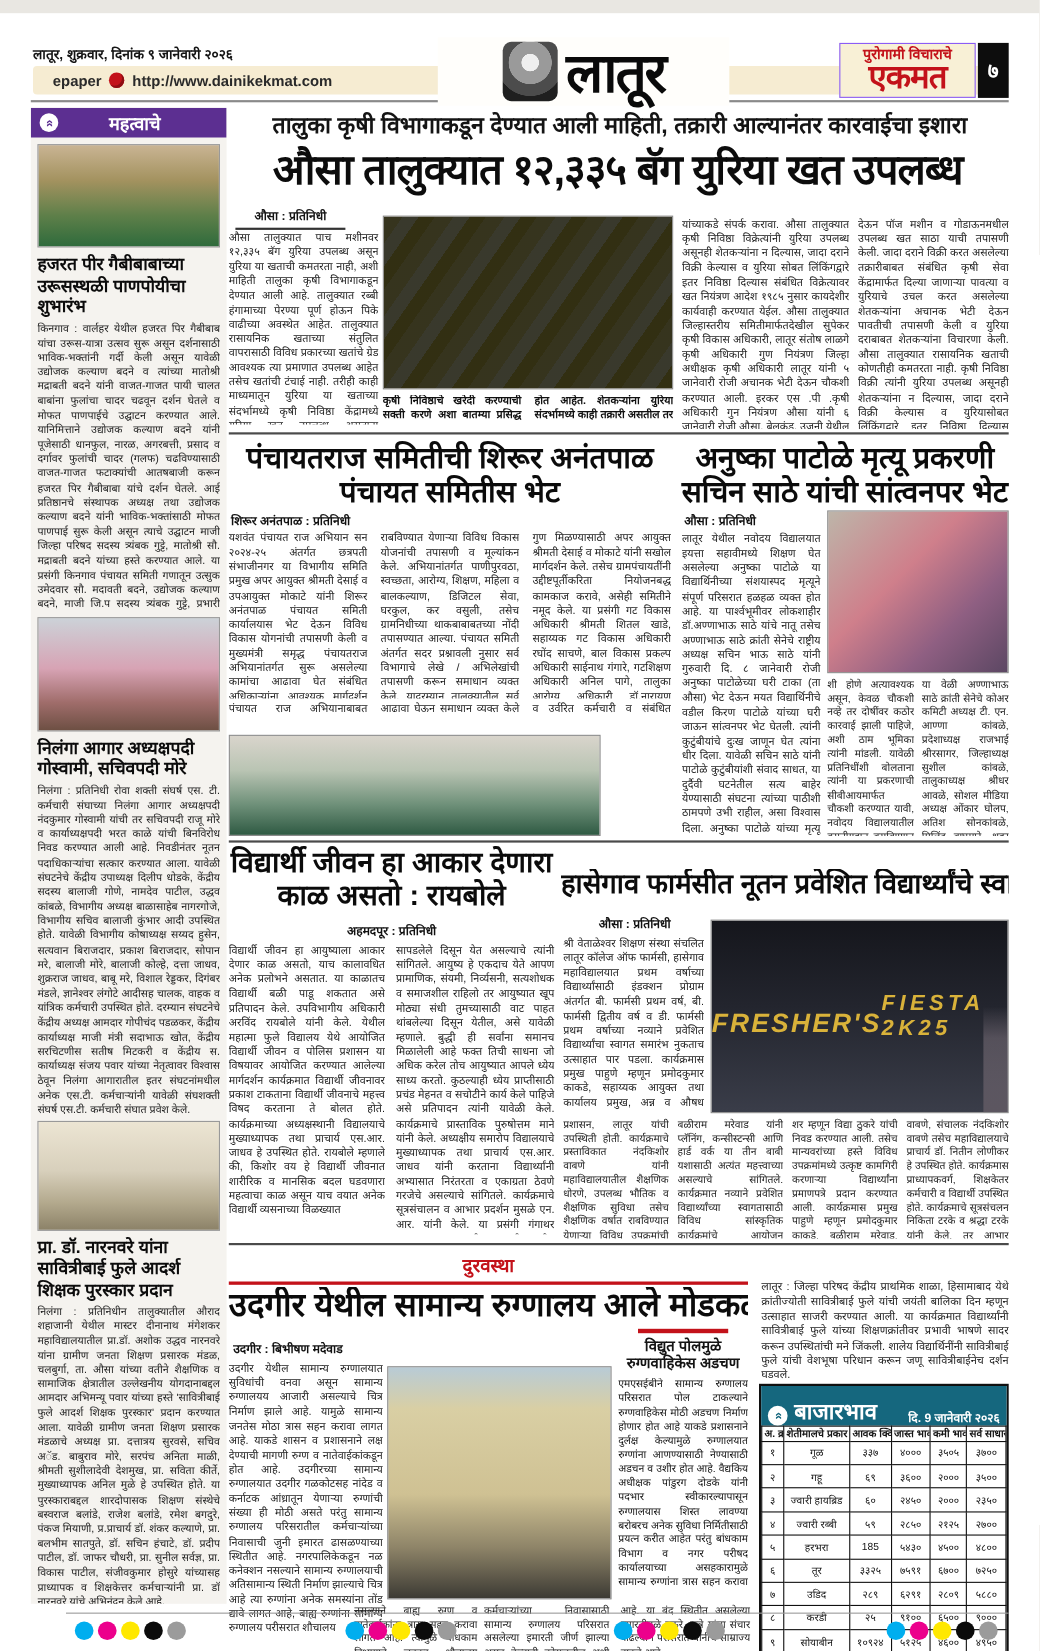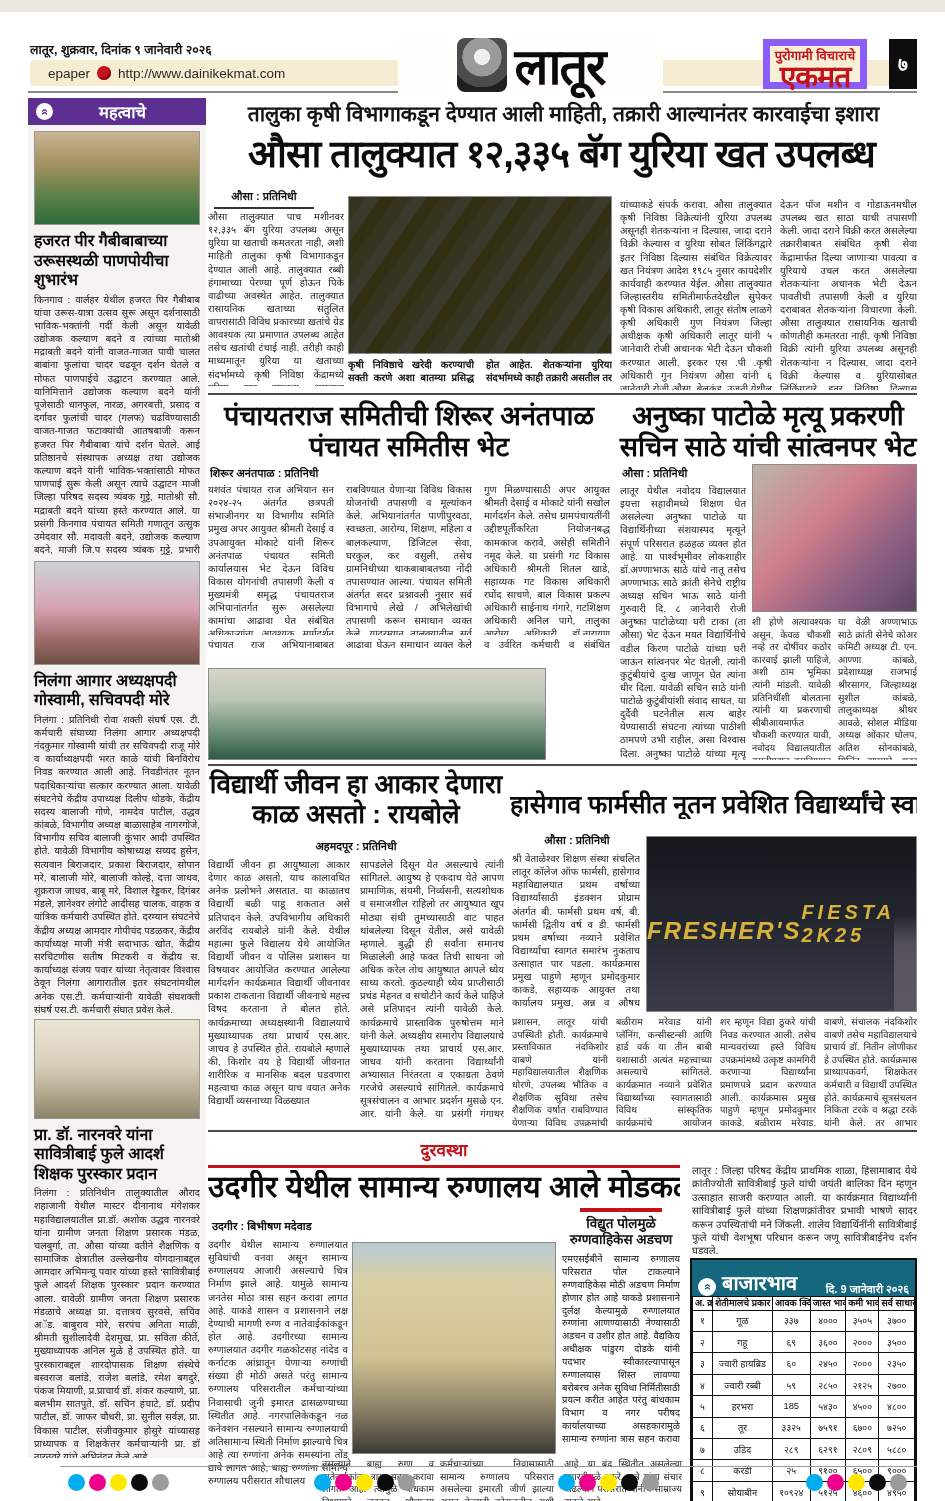--- a/index.html
+++ b/index.html
@@ -8,29 +8,29 @@
   .abs{position:absolute;}
   .hl{font-weight:800;color:#0c0c0c;}
   .col{position:absolute;font-size:9.8px;line-height:1.34;text-align:justify;color:#1c1c1c;overflow:hidden;}
   .byline{position:absolute;font-size:11px;font-weight:700;color:#111;}
   .rule{position:absolute;background:#4a4a4a;height:2px;}
   .photo{position:absolute;border:1px solid #8b8b8b;box-sizing:border-box;}
   
   .dateline{left:30px;top:29px;font-size:12.5px;font-weight:700;}
   .cream-band{left:30px;top:48px;width:887px;height:26px;background:#f6ecd2;border-radius:4px 14px 14px 4px;}
   .epaper{left:32px;top:48px;width:300px;height:26px;display:flex;align-items:center;gap:7px;
-          padding-left:16px;font-size:13.5px;font-weight:400;color:#2a2a2a;}
+          padding-left:16px;font-size:13.5px;font-weight:700;color:#2a2a2a;}
   .epaper-ico{width:14px;height:14px;border-radius:50%;background:#c3121a;display:inline-block;
               box-shadow:inset -2px -2px 0 #8e0d13;}
   .header-rule{left:28px;top:79px;width:889px;height:2px;background:#8a8a8a;}
   .masthead{left:398px;top:22px;width:265px;height:62px;background:#fffefb;display:flex;align-items:center;justify-content:center;gap:8px;}
   .emblem{width:50px;height:54px;border-radius:8px;background:
           radial-gradient(circle at 50% 35%,#efefef 0 18%,#9a9a9a 19% 45%,#4c4c4c 46% 70%,#1f1f1f 71% 100%);}
   .masthead-title{font-size:50px;font-weight:800;letter-spacing:-2px;color:#0a0a0a;}
-  .brand-box{left:763px;top:27px;width:104px;height:50px;background:#f8f0d6;border:7px solid #8b5cf6;
+  .brand-box{left:763px;top:27px;width:124px;height:50px;background:#f8f0d6;border:1px solid #8b5cf6;
              text-align:center;box-sizing:border-box;padding-top:3px;}
   .brand-tag{font-size:13px;font-weight:800;color:#c3121a;line-height:1;}
   .brand-name{font-size:30px;font-weight:800;color:#c3121a;line-height:1;letter-spacing:-1px;}
   .page-num{left:889px;top:27px;width:28px;height:50px;background:#0d0d0d;color:#fff;display:flex;
             align-items:center;justify-content:center;font-size:19px;font-weight:700;}
   
   .sidebar{left:28px;top:86px;width:178px;height:1360px;background:#f5f3ef;box-sizing:border-box;
            padding:0 6px 6px 6px;overflow:hidden;}
   .side-head{margin:0 -6px;height:27px;background:#5c2f91;color:#fff;display:flex;align-items:center;
              font-size:16.5px;font-weight:800;}

